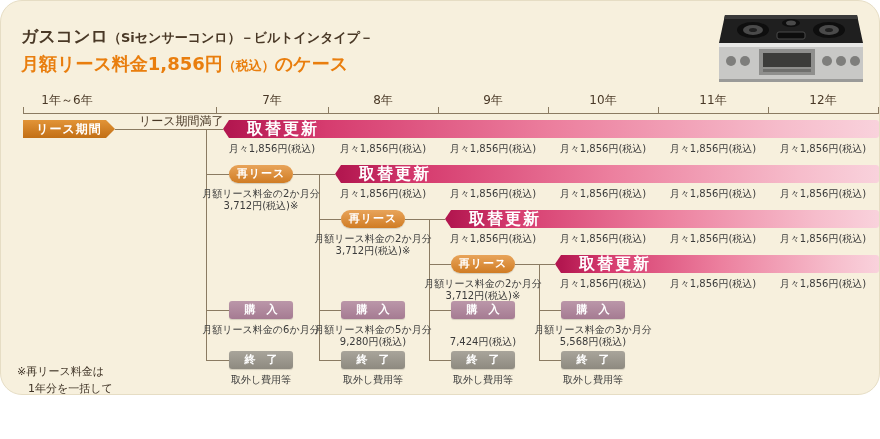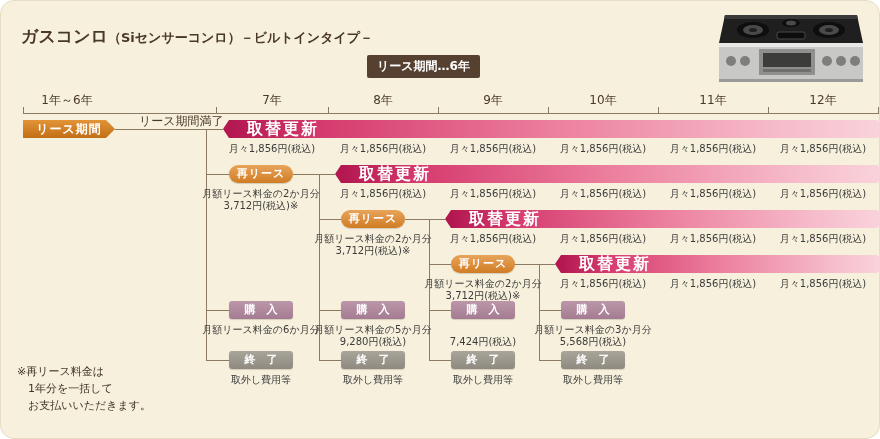--- a/index.html
+++ b/index.html
@@ -1,18 +1,18 @@
 <!DOCTYPE html>
 <html><head>
 <meta charset="utf-8">
 <style>
   html,body { margin:0; padding:0; background:#ffffff; }
   .canvas {
-    position:relative; width:880px; height:439px;
-    background:#f7f0dd; border-radius:14px; border:1px solid #e6ddc4;
+    position:relative; width:880px; height:395px;
+    background:#f7f0dd; border-radius:22px; border:1px solid #e6ddc4;
     font-family:"DejaVu Sans","Liberation Sans",sans-serif;
     overflow:hidden; box-sizing:border-box;
   }
   .abs { position:absolute; }
   .title { font-weight:bold; color:#493826; white-space:nowrap; }
   .title .t-main { font-size:17px; }
   .title .t-sub  { font-size:13px; }
   .subtitle { font-weight:bold; color:#e97e0e; white-space:nowrap; }
   .subtitle .s-big { font-size:18px; }
   .subtitle .s-small { font-size:13px; }
@@ -60,21 +60,23 @@
   .footnote-line { font-size:11px; color:#3f3326; white-space:pre; }
 </style>
 </head>
 <body>
 
 <div class="canvas">
 
   <div class="abs title" style="left:20px; top:24px;">
     <span class="t-main">ガスコンロ</span><span class="t-sub">（Siセンサーコンロ）－ビルトインタイプ－</span>
   </div>
-  <div class="abs badge" style="left:366px; top:54px;">リース期間…6年</div>
+  <div class="abs subtitle" style="left:20px; top:51px;">
+    <span class="s-big">月額リース料金1,856円</span><span class="s-small">（税込）</span><span class="s-big">のケース</span>
+  </div>
 
   <div class="abs" style="left:714px; top:4px;">
     <svg width="152" height="82" viewBox="0 0 152 82">
       <polygon points="10,10 142,10 148,38 4,38" fill="#1f1f1f"></polygon>
       <polygon points="10,10 142,10 143,14 9,14" fill="#3a3a3a"></polygon>
       <ellipse cx="38" cy="25" rx="16" ry="8" fill="#0e0e0e"></ellipse>
       <ellipse cx="38" cy="25" rx="10" ry="5" fill="#4a4a4a"></ellipse>
       <ellipse cx="38" cy="25" rx="4" ry="2" fill="#202020"></ellipse>
       <ellipse cx="114" cy="25" rx="16" ry="8" fill="#0e0e0e"></ellipse>
       <ellipse cx="114" cy="25" rx="10" ry="5" fill="#4a4a4a"></ellipse>

